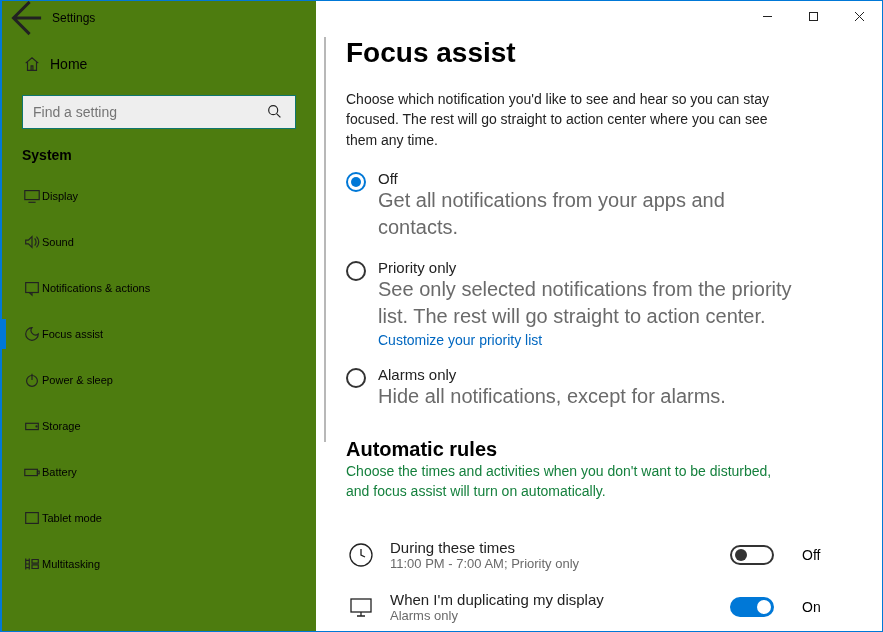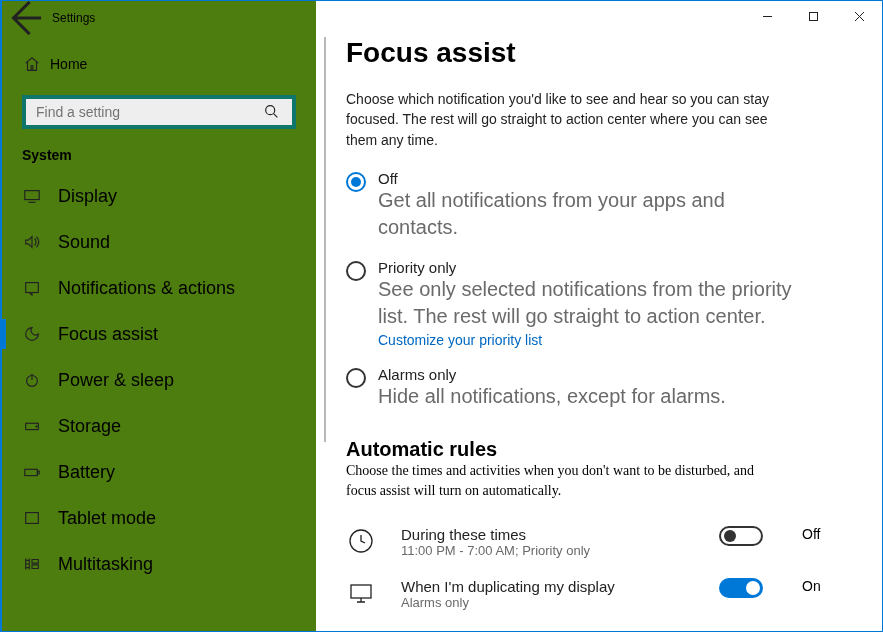--- a/index.html
+++ b/index.html
@@ -5,25 +5,25 @@
   * { box-sizing: border-box; margin:0; padding:0; font-family: "Segoe UI", sans-serif; }
   body { width:883px; height:632px; border:1px solid #0078d7; border-left:2px solid #0078d7; background:#fff; overflow:hidden; position:relative; }
   .app { display:flex; width:100%; height:100%; }
   .sidebar { width:314px; background:#4d7c0f; display:flex; flex-direction:column; }
   .titlebar { height:34px; display:flex; align-items:center; }
   .back-btn { width:46px; height:34px; display:flex; align-items:center; justify-content:center; }
   .title { font-size:12px; padding-left:4px; }
   .home-row { display:flex; align-items:center; height:50px; padding-left:20px; gap:8px; margin-top:4px; }
   .home-row span.lbl { font-size:14px; }
   .search-wrap { padding:0 20px; margin-top:6px; }
-  .search { width:100%; height:34px; border:4px solid #0f766e; background:#eee; display:flex; align-items:center; padding:0 10px; justify-content:space-between; }
+  .search { width:100%; height:34px; border:1px solid #0f766e; background:#eee; display:flex; align-items:center; padding:0 10px; justify-content:space-between; }
   .search input { border:none; background:transparent; outline:none; font-size:14px; width:100%; }
   .cat-label { font-size:14px; font-weight:600; padding:18px 0 10px 20px; }
   .nav { display:flex; flex-direction:column; }
-  .nav-item { height:46px; display:flex; align-items:center; padding-left:20px; gap:16px; font-size:18px; position:relative; }
+  .nav-item { height:46px; display:flex; align-items:center; padding-left:20px; font-size:11px; position:relative; }
   .nav-item.selected::before { content:""; position:absolute; left:0; top:8px; bottom:8px; width:4px; background:#0078d7; }
   .icon { width:20px; height:20px; display:flex; align-items:center; justify-content:center; flex:0 0 20px; }
   .icon svg { width:18px; height:18px; stroke:#222; fill:none; stroke-width:1.3; }
 
   .main { flex:1; position:relative; display:flex; flex-direction:column; }
   .wincontrols { position:absolute; top:0; right:0; display:flex; }
   .winbtn { width:46px; height:30px; display:flex; align-items:center; justify-content:center; }
   .winbtn svg { width:11px; height:11px; stroke:#222; fill:none; stroke-width:1; }
 
   .content { padding:36px 50px 0 30px; overflow:auto; height:100%; position:relative; }
@@ -34,23 +34,23 @@
   .radio-item { display:flex; gap:12px; max-width:450px; }
   .radio-circle { width:20px; height:20px; border:2px solid #333; border-radius:50%; flex:0 0 20px; margin-top:2px; display:flex; align-items:center; justify-content:center; }
   .radio-circle.checked { border-color:#0078d7; }
   .radio-circle.checked::after { content:""; width:10px; height:10px; background:#0078d7; border-radius:50%; }
   .radio-body { display:flex; flex-direction:column; }
   .radio-label { font-size:15px; color:#222; }
   .radio-sub { font-size:20px; color:#6a6a6a; line-height:1.35; }
   .link { color:#0067c0; font-size:14px; margin-top:2px; }
 
   h2 { font-size:20px; font-weight:600; }
-  p.desc2 { font-size:14px; color:#000000; line-height:1.45; margin-bottom:25px; max-width:430px;font-family:Liberation Serif, serif; }
+  p.desc2 { font-size:14px; color:#15803d; line-height:1.45; margin-bottom:38px; max-width:430px; }
   .rules { display:flex; flex-direction:column; gap:20px; }
-  .rule { display:flex; align-items:flex-start; gap:25px; }
+  .rule { display:flex; align-items:center; gap:14px; }
   .rule .ricon { width:30px; height:30px; display:flex; align-items:center; justify-content:center; flex:0 0 30px; }
   .rule .ricon svg { width:26px; height:26px; stroke:#222; fill:none; stroke-width:1.3; }
   .rule .rbody { flex:1; display:flex; flex-direction:column; }
   .rule .rtitle { font-size:15px; color:#222; }
   .rule .rstatus { font-size:13px; color:#6a6a6a; }
   .toggle { width:44px; height:20px; border-radius:10px; position:relative; flex:0 0 44px; }
   .toggle.off { border:2px solid #333; }
   .toggle.off::after { content:""; position:absolute; left:3px; top:2px; width:12px; height:12px; background:#333; border-radius:50%; }
   .toggle.on { background:#0078d7; }
   .toggle.on::after { content:""; position:absolute; right:3px; top:3px; width:14px; height:14px; background:#fff; border-radius:50%; }

